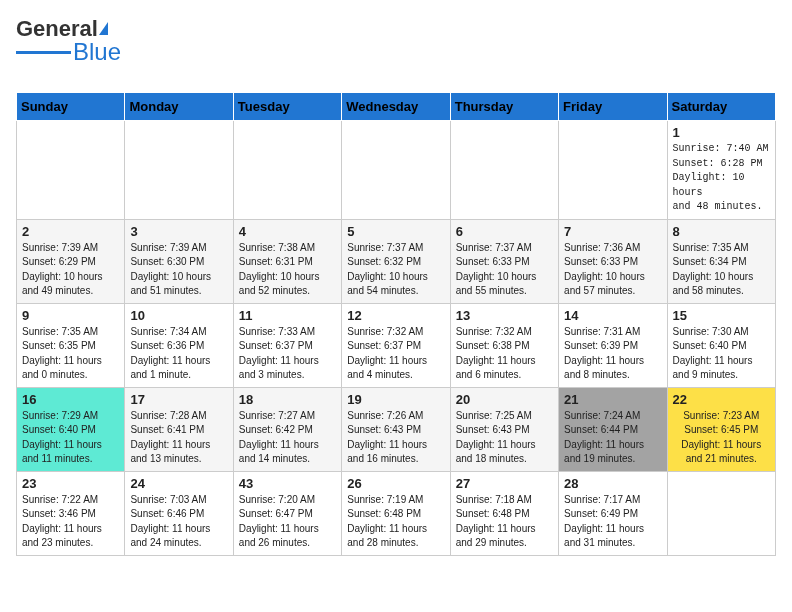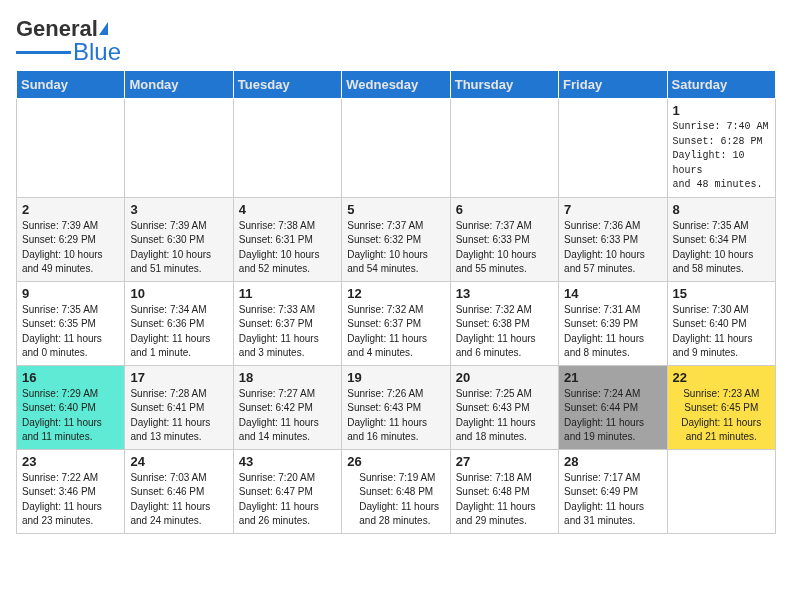--- a/index.html
+++ b/index.html
@@ -7,21 +7,21 @@
       font-family: Arial, sans-serif;
       background: #fff;
       width: 792px;
       min-height: 612px;
       padding: 16px;
     }
     .header {
       display: flex;
       justify-content: space-between;
       align-items: flex-start;
-      margin-bottom: 4px;
+      margin-bottom: 26px;
     }
     .logo {
       display: flex;
       flex-direction: column;
       align-items: flex-start;
     }
     .title-block {
       text-align: right;
     }
     .month-title {
@@ -32,21 +32,21 @@
     .location {
       font-size: 16px;
       color: #555;
     }
     .calendar {
       width: 100%;
       border-collapse: collapse;
     }
     .calendar th {
       background: #2176d2;
-      color: #e5e5e5;
+      color: #000000;
       font-size: 13px;
       font-weight: bold;
       padding: 6px 4px;
       text-align: left;
       border: 1px solid #fff;
     }
     .calendar td {
       vertical-align: top;
       border: 1px solid #ccc;
       padding: 4px 5px;
@@ -292,21 +292,21 @@
         </td>
         <td>
           <span class="day-num">43</span>
           <div class="day-info" style="white-space: pre-line;">Sunrise: 7:20 AM
 Sunset: 6:47 PM
 Daylight: 11 hours
 and 26 minutes.</div>
         </td>
         <td>
           <span class="day-num">26</span>
-          <div class="day-info" style="white-space: pre-line; margin-left: 12px;">Sunrise: 7:19 AM
+          <div class="day-info" style="white-space: pre-line;">Sunrise: 7:19 AM
 Sunset: 6:48 PM
 Daylight: 11 hours
 and 28 minutes.</div>
         </td>
         <td>
           <span class="day-num">27</span>
           <div class="day-info" style="white-space: pre-line;">Sunrise: 7:18 AM
 Sunset: 6:48 PM
 Daylight: 11 hours
 and 29 minutes.</div>

